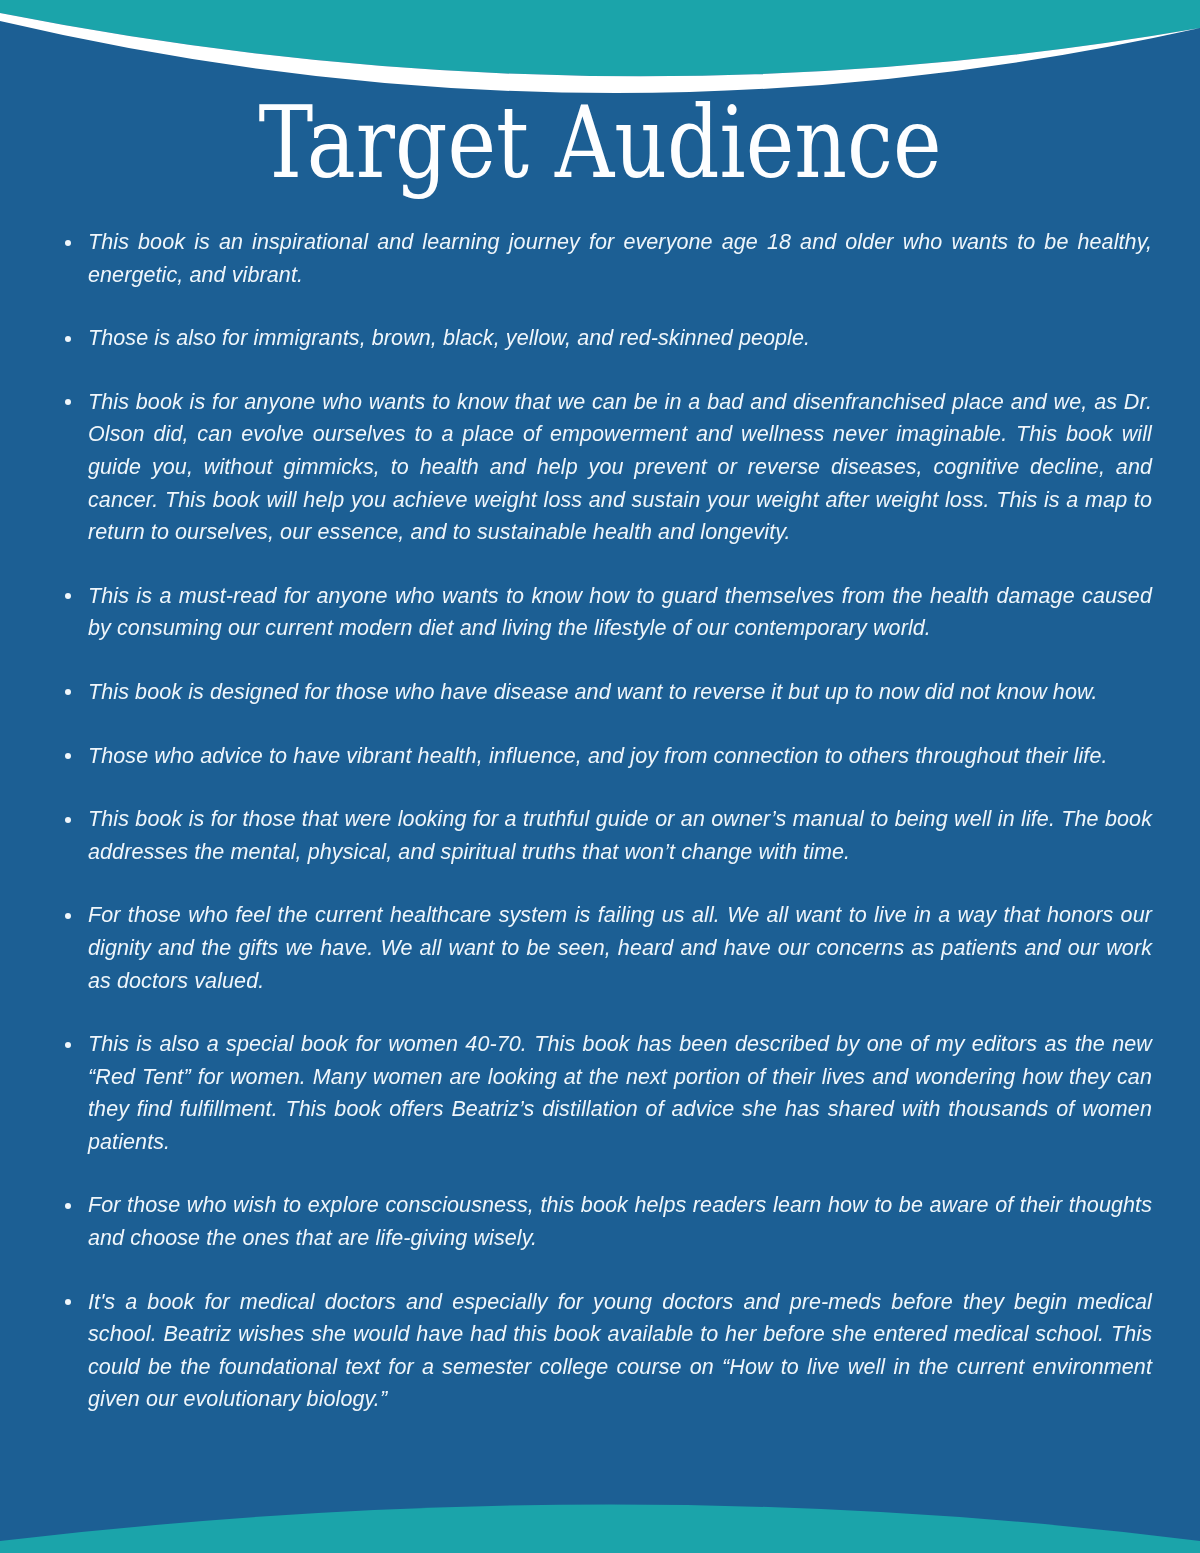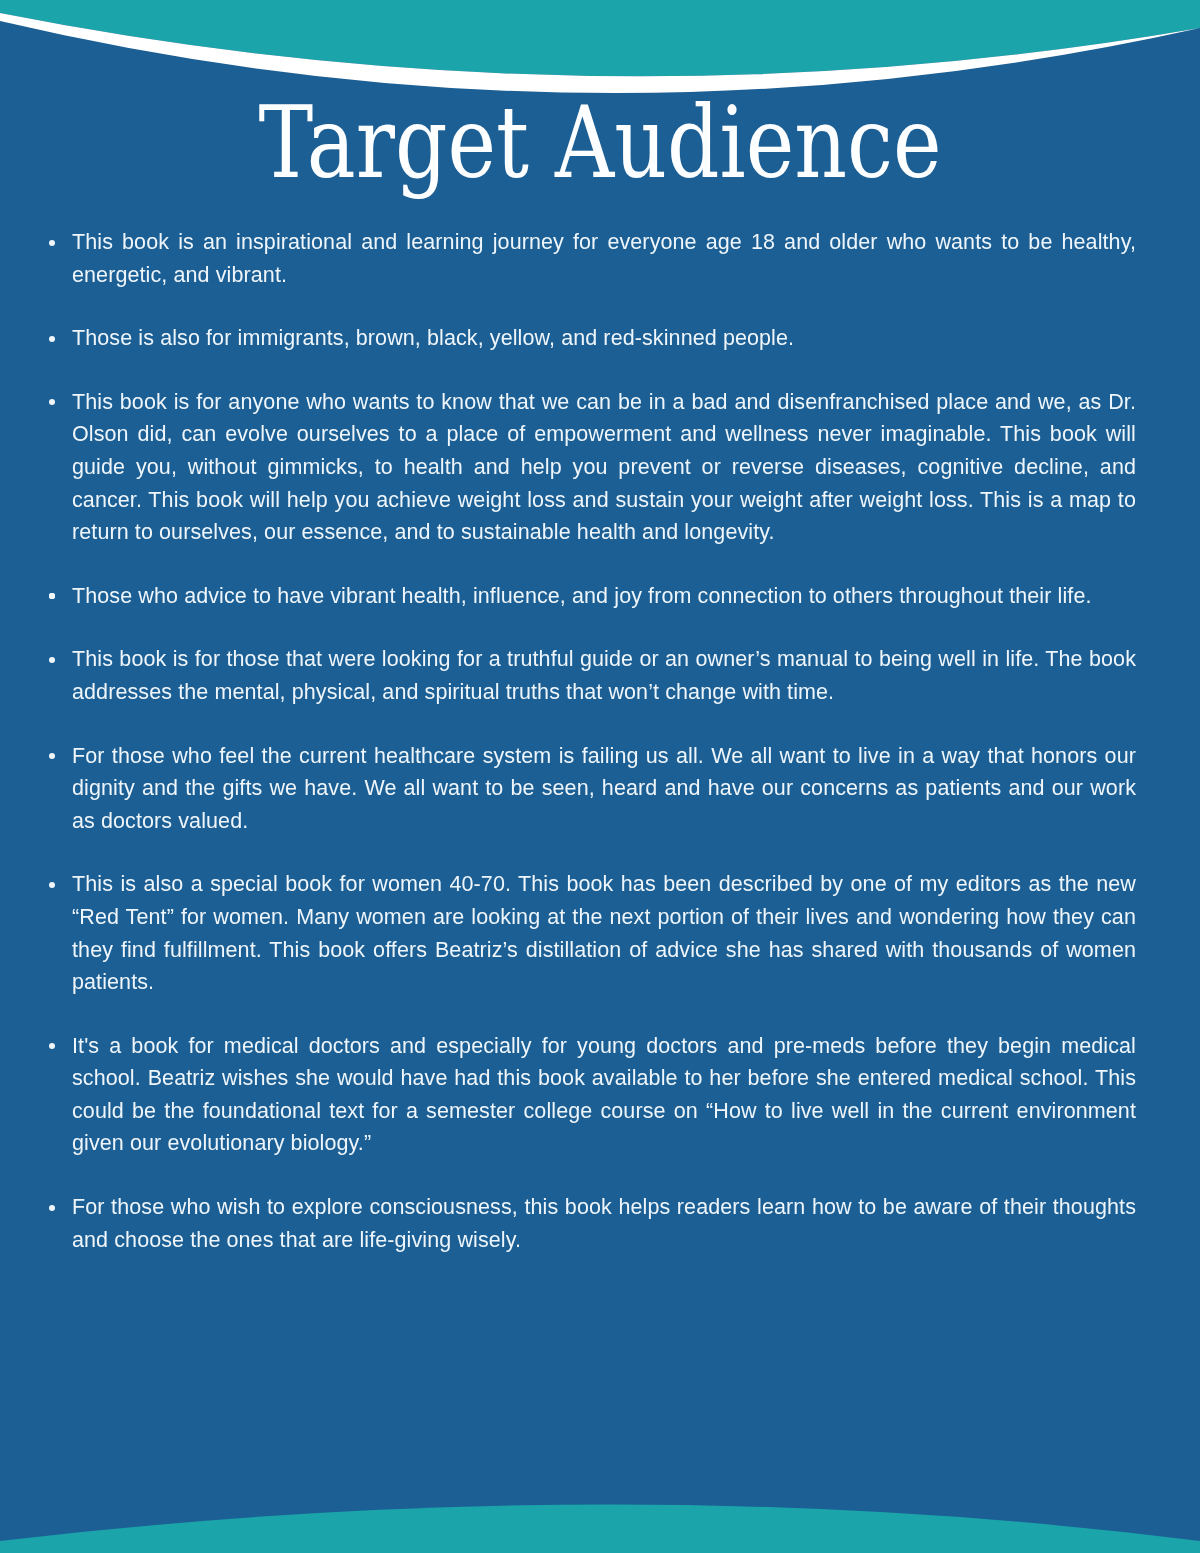--- a/index.html
+++ b/index.html
@@ -46,25 +46,26 @@
     font-size: 100px;
     line-height: 118px;
     transform: scaleX(0.82);
     transform-origin: 50% 50%;
     white-space: nowrap;
   }
 
   ul.audience-list {
     position: absolute;
     top: 226px;
-    left: 72px;
+    left: 88px;
     width: 1064px;
     margin: 0;
     padding: 0;
     list-style: none;
+    font-style: italic;
   }
 
   ul.audience-list li {
     position: relative;
     margin: 0 0 31px 0;
     color: #EFF6FB;
     font-size: 21.5px;
     line-height: 32.6px;
     text-align: justify;
     letter-spacing: 0.1px;
@@ -98,45 +99,47 @@
   <li>
     <span class="dot"></span>
     <span>Those is also for immigrants, brown, black, yellow, and red-skinned people.</span>
   </li>
   <li>
     <span class="dot"></span>
     <span>This book is for anyone who wants to know that we can be in a bad and disenfranchised place and we, as Dr. Olson did, can evolve ourselves to a place of empowerment and wellness never imaginable. This book will guide you, without gimmicks, to health and help you prevent or reverse diseases, cognitive decline, and cancer. This book will help you achieve weight loss and sustain your weight after weight loss. This is a map to return to ourselves, our essence, and to sustainable health and longevity.</span>
   </li>
   <li>
     <span class="dot"></span>
+    <span>This is a must-read for anyone who wants to know how to guard themselves from the health damage caused by consuming our current modern diet and living the lifestyle of our contemporary world.</span>
   </li>
   <li>
     <span class="dot"></span>
+    <span>This book is designed for those who have disease and want to reverse it but up to now did not know how.</span>
   </li>
   <li>
     <span class="dot"></span>
     <span>Those who advice to have vibrant health, influence, and joy from connection to others throughout their life.</span>
   </li>
   <li>
     <span class="dot"></span>
     <span>This book is for those that were looking for a truthful guide or an owner’s manual to being well in life. The book addresses the mental, physical, and spiritual truths that won’t change with time.</span>
   </li>
   <li>
     <span class="dot"></span>
     <span>For those who feel the current healthcare system is failing us all. We all want to live in a way that honors our dignity and the gifts we have. We all want to be seen, heard and have our concerns as patients and our work as doctors valued.</span>
   </li>
   <li>
     <span class="dot"></span>
     <span>This is also a special book for women 40-70. This book has been described by one of my editors as the new “Red Tent” for women. Many women are looking at the next portion of their lives and wondering how they can they find fulfillment. This book offers Beatriz’s distillation of advice she has shared with thousands of women patients.</span>
   </li>
   <li>
     <span class="dot"></span>
-    <span>It's a book for medical doctors and especially for young doctors and pre-meds before they begin medical school. Beatriz wishes she would have had this book available to her before she entered medical school. This could be the foundational text for a semester college course on “How to live well in the current environment given our evolutionary biology.”</span>
+    <span>For those who wish to explore consciousness, this book helps readers learn how to be aware of their thoughts and choose the ones that are life-giving wisely.</span>
   </li>
   <li>
     <span class="dot"></span>
-    <span>For those who wish to explore consciousness, this book helps readers learn how to be aware of their thoughts and choose the ones that are life-giving wisely.</span>
+    <span>It's a book for medical doctors and especially for young doctors and pre-meds before they begin medical school. Beatriz wishes she would have had this book available to her before she entered medical school. This could be the foundational text for a semester college course on “How to live well in the current environment given our evolutionary biology.”</span>
   </li>
 </ul>
 
 <svg class="footer-wave" viewBox="0 0 1200 60" preserveAspectRatio="none" aria-hidden="true">
   <path d="M0,60 V48 Q620,-25 1200,48 V60 Z" fill="#1BA4AA"></path>
 </svg>
 
 </body></html>

